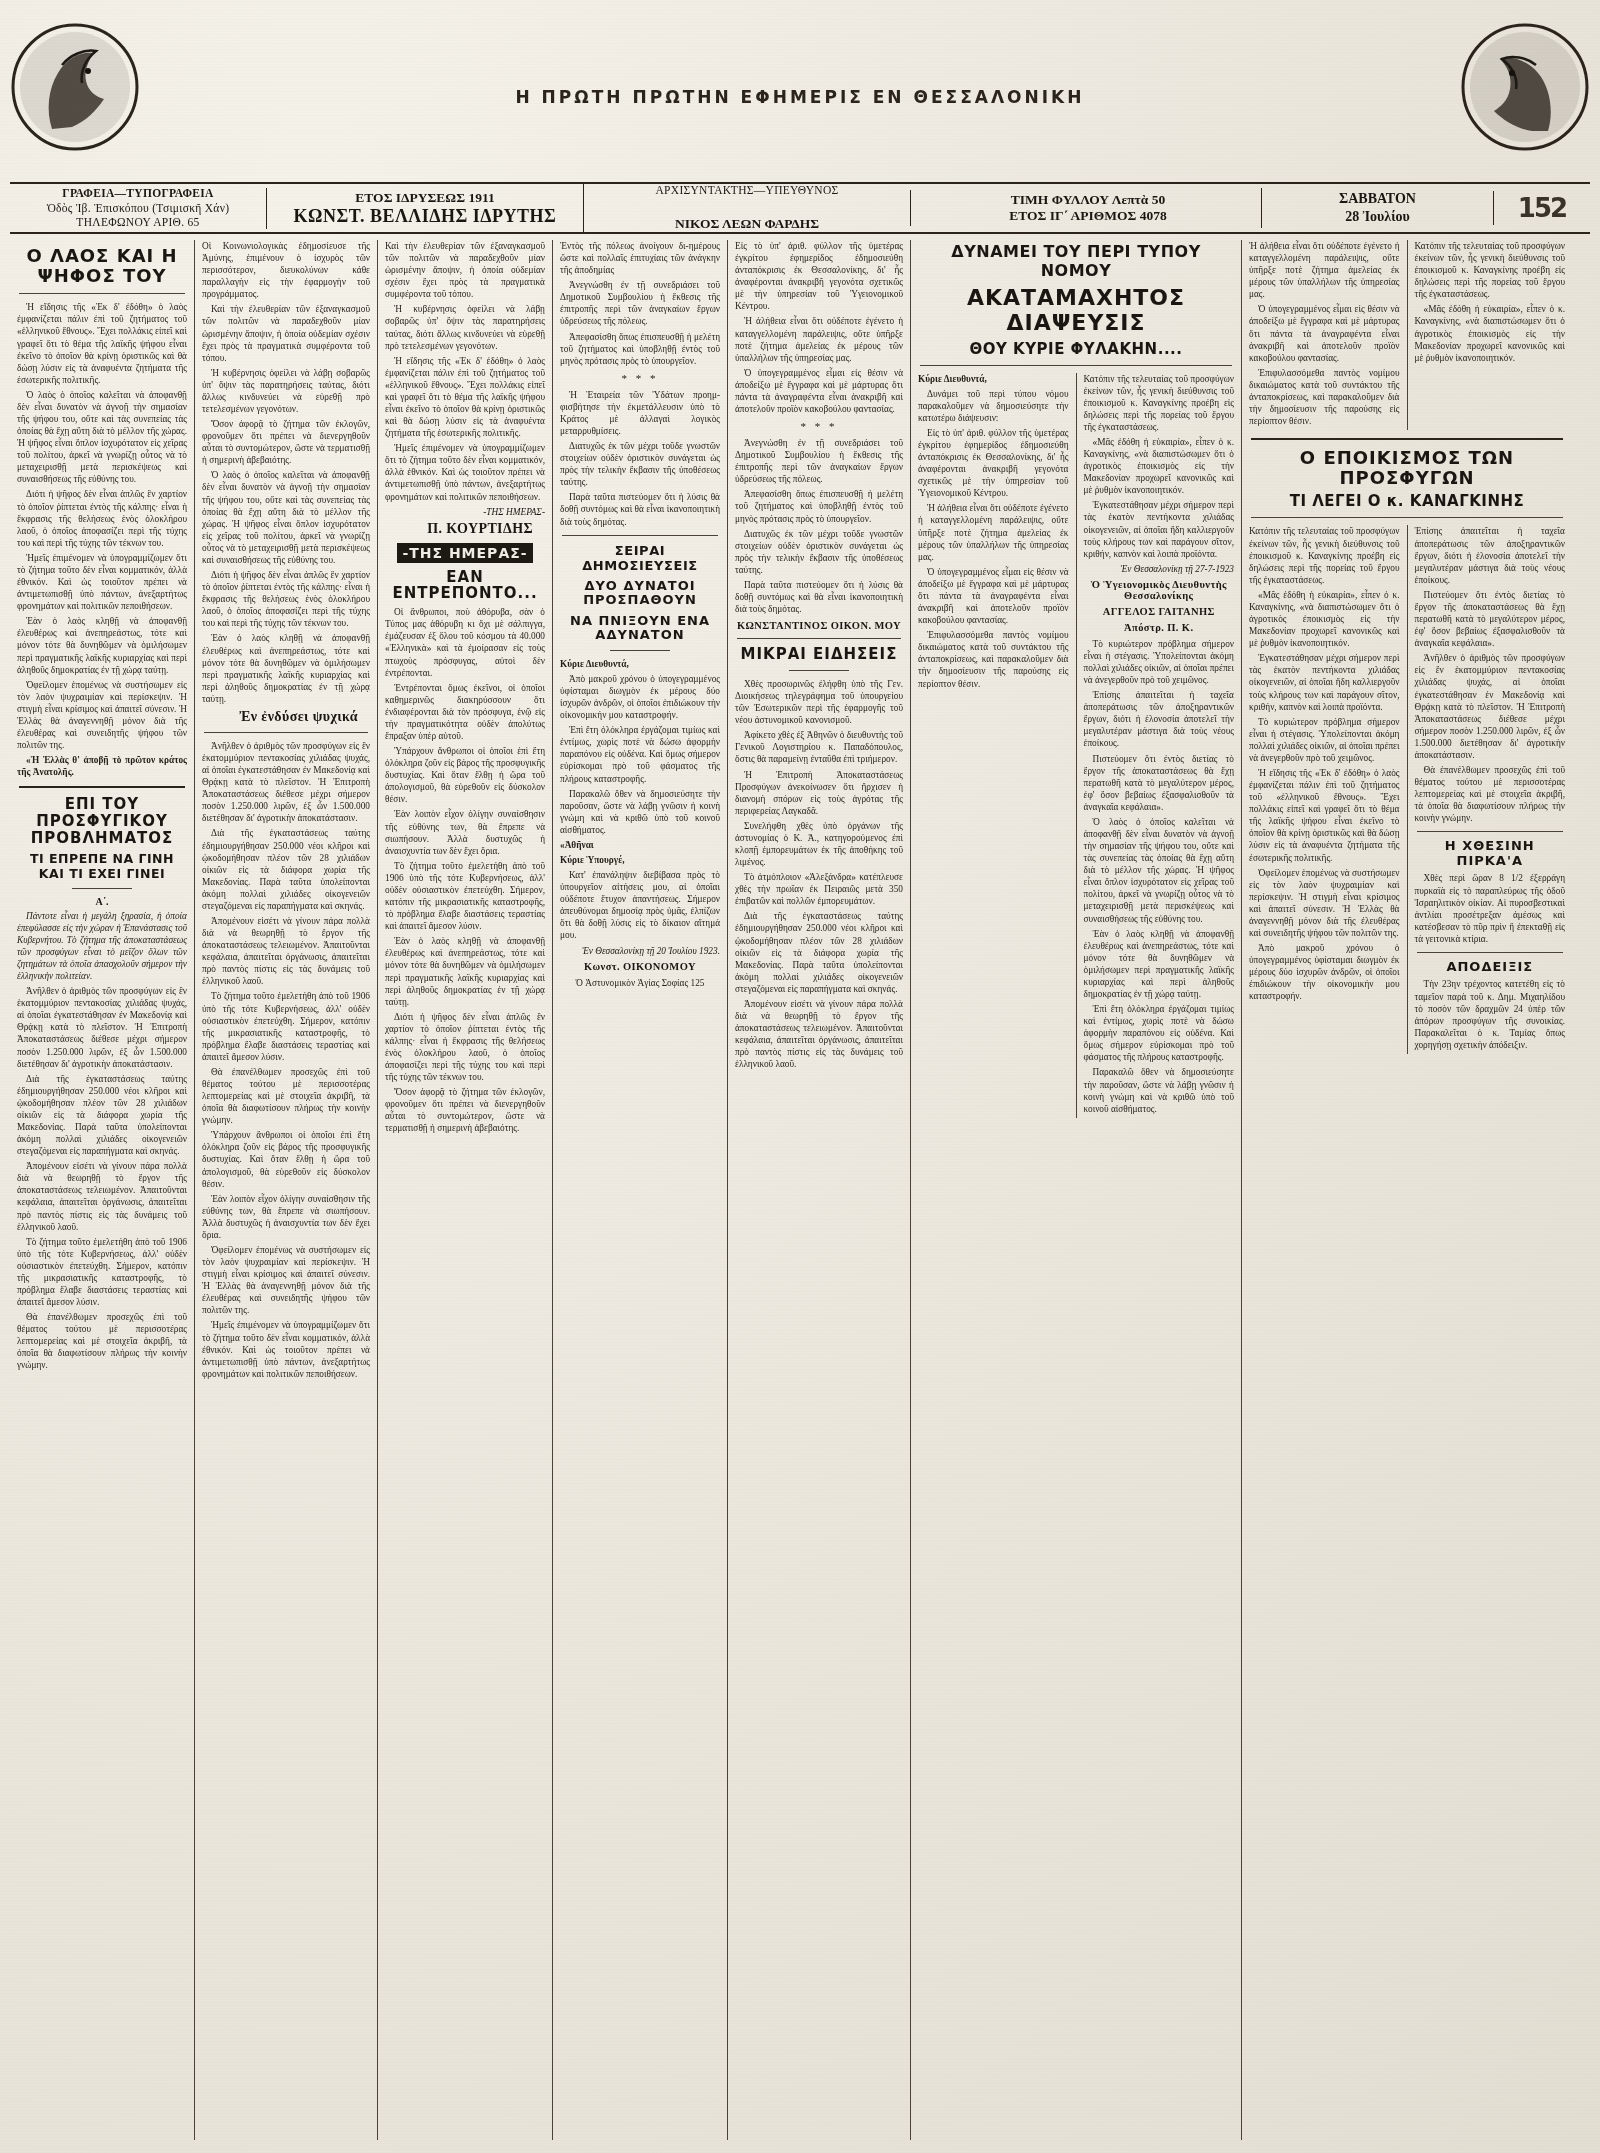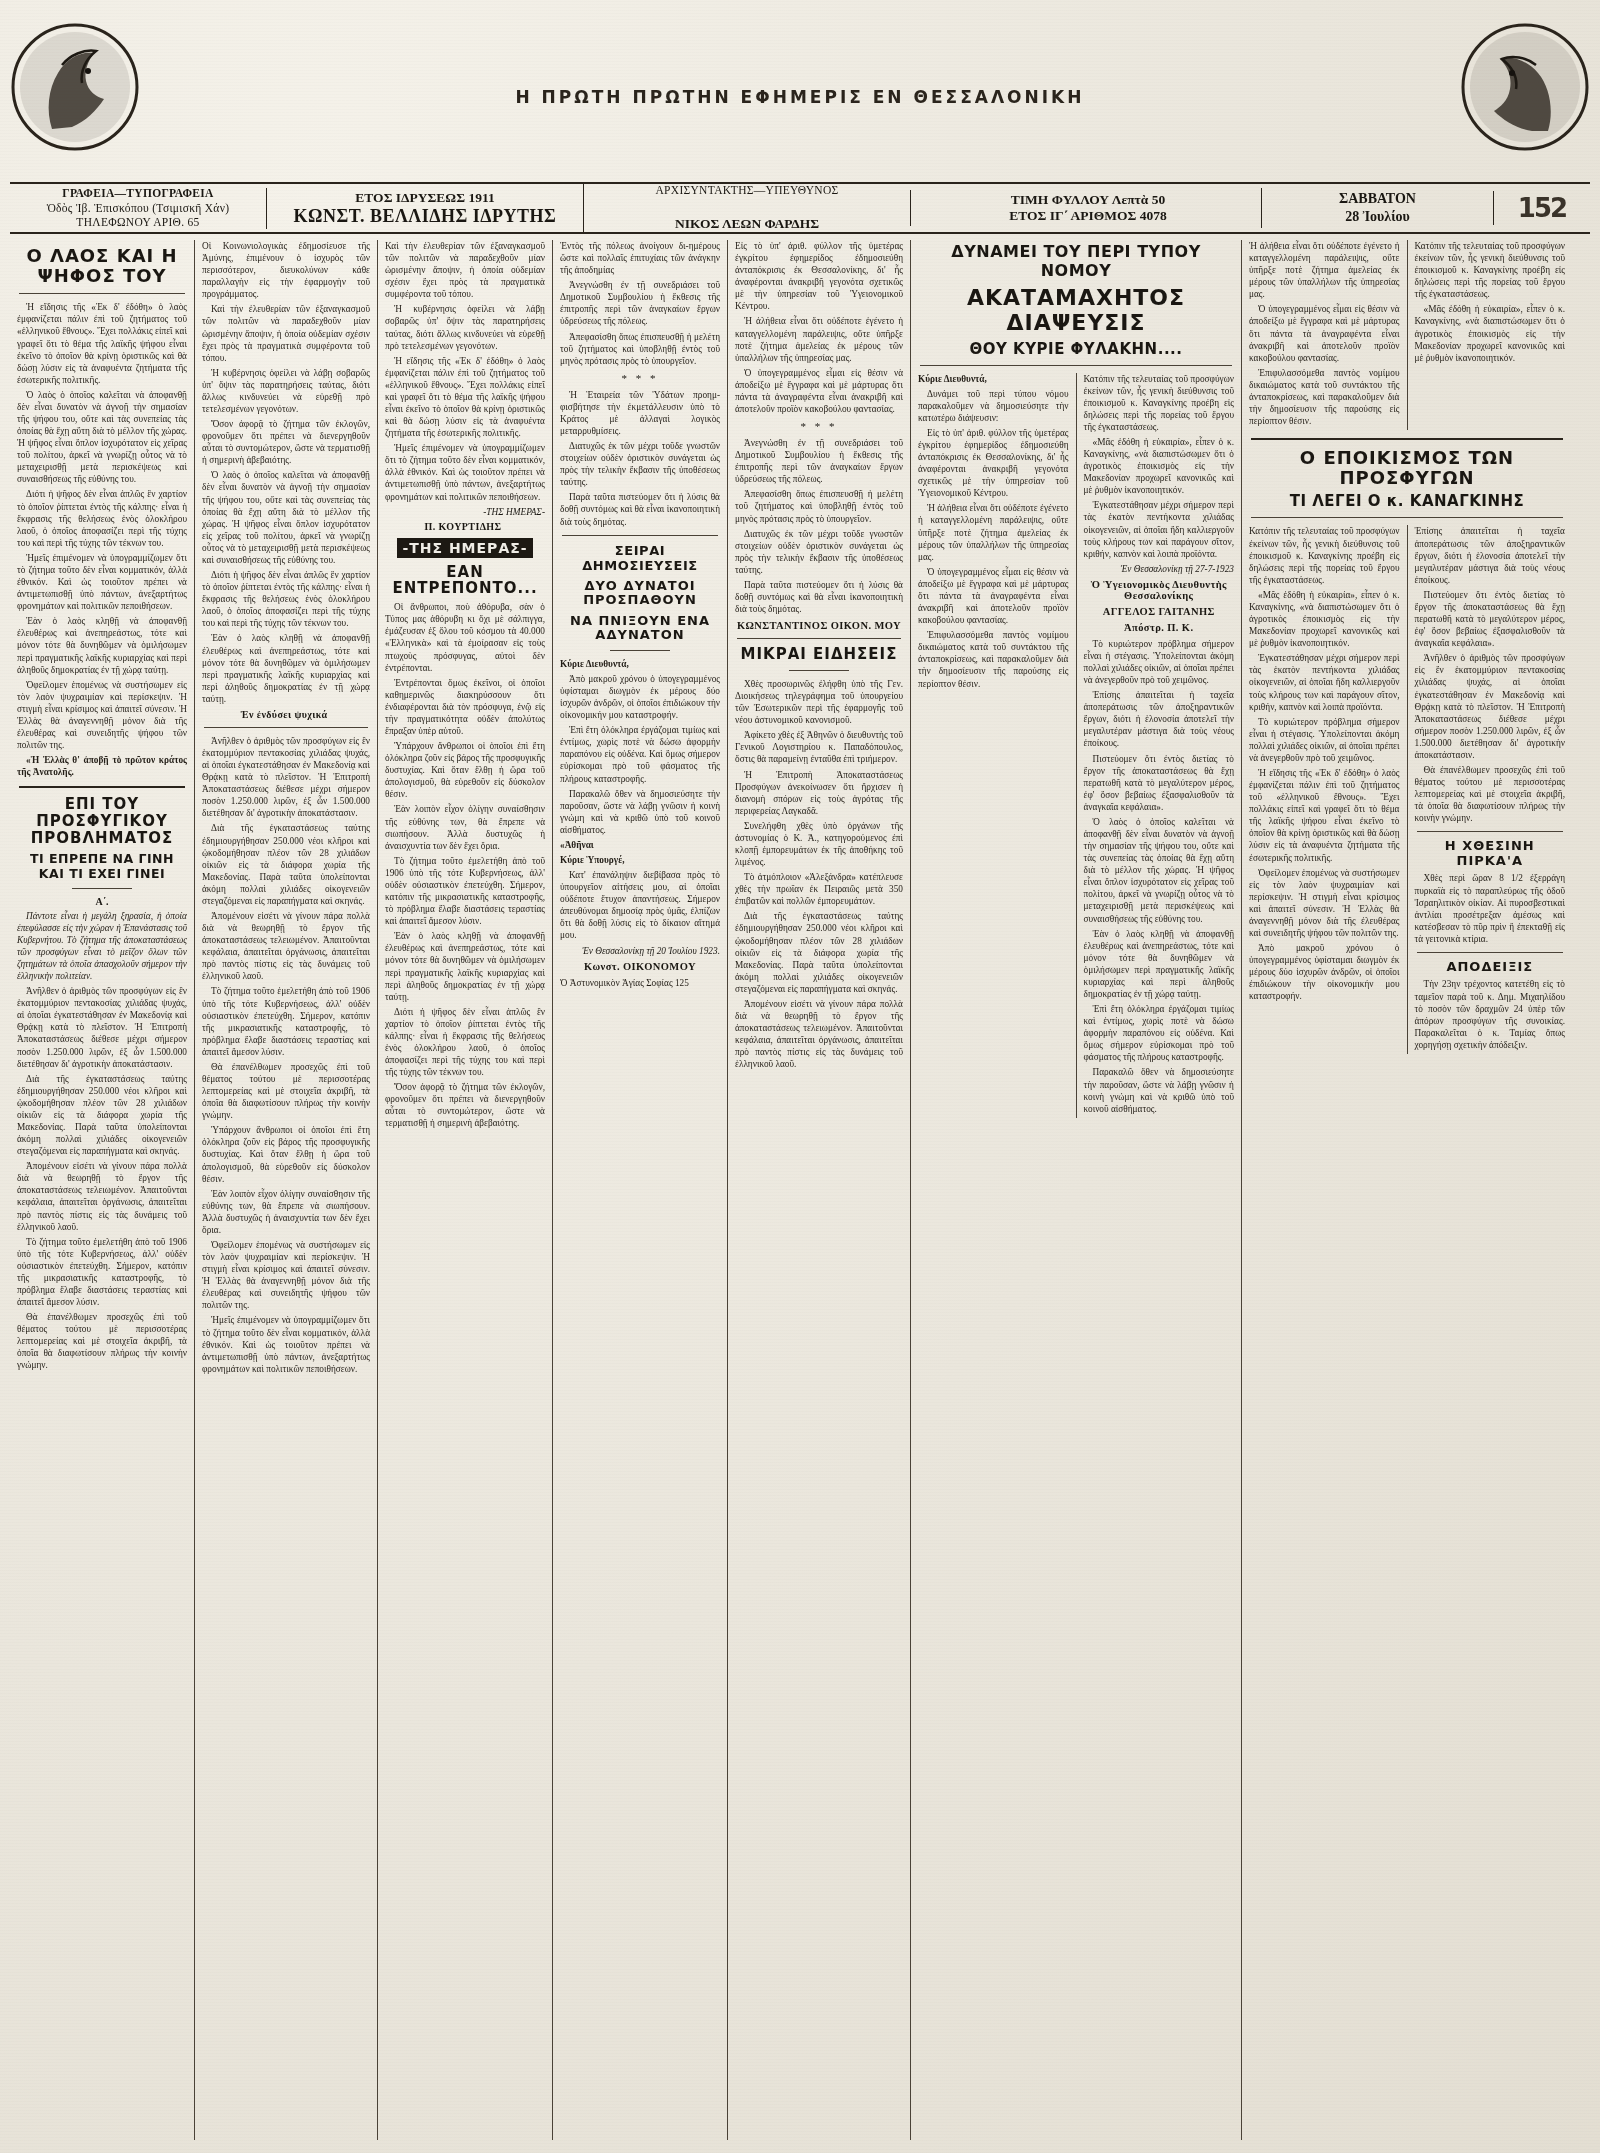--- a/index.html
+++ b/index.html
@@ -117,24 +117,24 @@
   .body{
     font-size:9.3px;
     line-height:1.30;
     text-align:justify;
     color:#231e17;
     filter:blur(0.18px);
     hyphens:auto;
   }
   .body p{margin:0 0 3px 0;text-indent:9px;}
   .body p.noind{text-indent:0;}
-  .center{text-align:left;}
+  .center{text-align:center;}
   .ital{font-style:italic;}
   .bold{font-weight:bold;}
-  .sig{text-align:center;font-weight:bold;font-size:10px;margin:4px 4px 4px 0;letter-spacing:0.4px;}
+  .sig{text-align:right;font-weight:bold;font-size:14px;margin:4px 12px 4px 0;letter-spacing:0.4px;}
   .sig-c{text-align:center;font-weight:bold;font-size:10.5px;margin:5px 0;letter-spacing:0.4px;}
   .stars{text-align:center;font-size:11px;letter-spacing:3px;margin:5px 0;}
   .boxlabel{
     font-family:"DejaVu Sans",sans-serif;
     font-weight:bold;font-size:14px;text-align:center;
     background:#1d1913;color:#efece5;padding:2px 4px;letter-spacing:1px;
     margin:6px 12px 4px 12px;
   }
   .smallcaps-head{
     font-family:"DejaVu Sans",sans-serif;font-weight:bold;font-size:13px;

